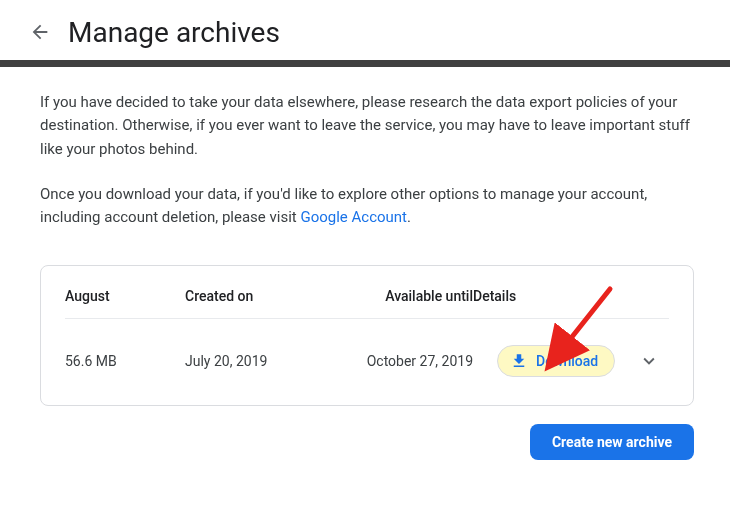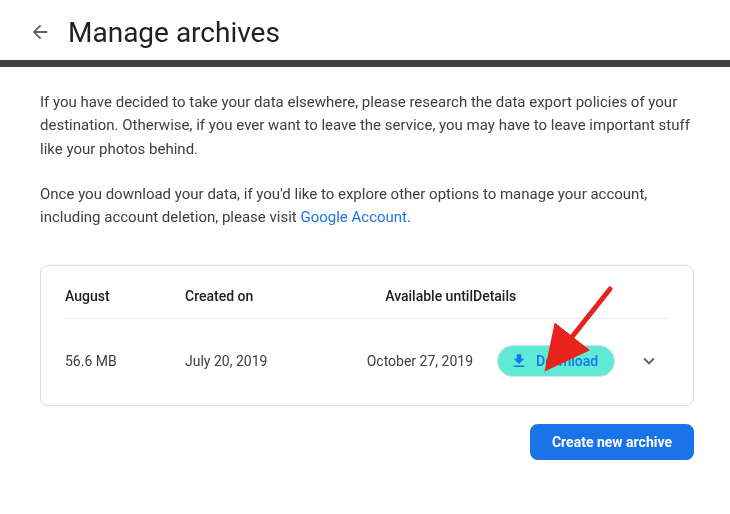--- a/index.html
+++ b/index.html
@@ -88,21 +88,21 @@
     .archive-info .line1 {
       display: block;
       margin-bottom: 8px;
     }
     .download-btn {
       display: inline-flex;
       align-items: center;
       border: 1px solid #dadce0;
       border-radius: 18px;
       padding: 6px 16px 6px 12px;
-      background: #5eead4;
+      background: #fef9c3;
       color: #1a73e8;
       font-size: 14px;
       font-weight: 500;
       font-family: 'Google Sans', Roboto, Arial, sans-serif;
       cursor: pointer;
       margin-left: 24px;
     }
     .download-btn svg {
       margin-right: 8px;
     }

